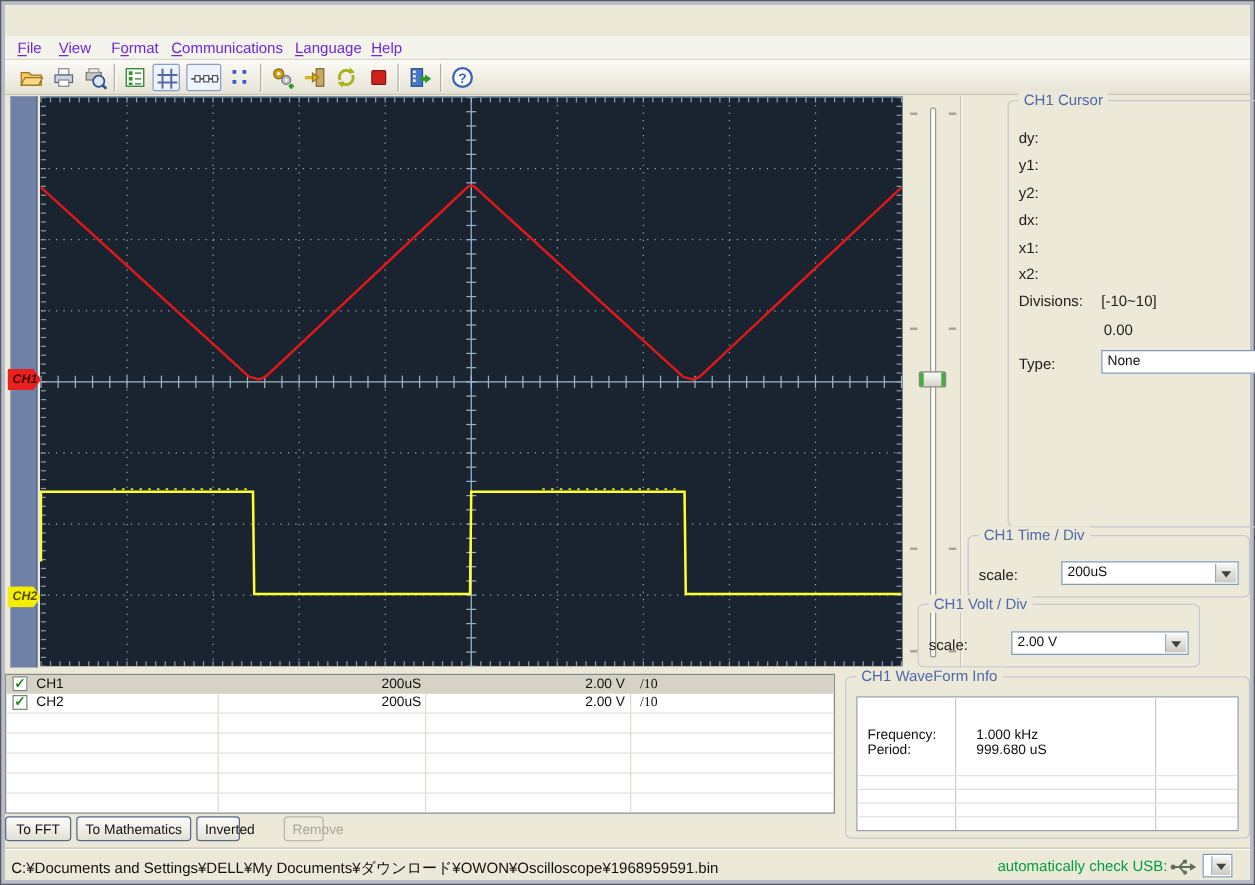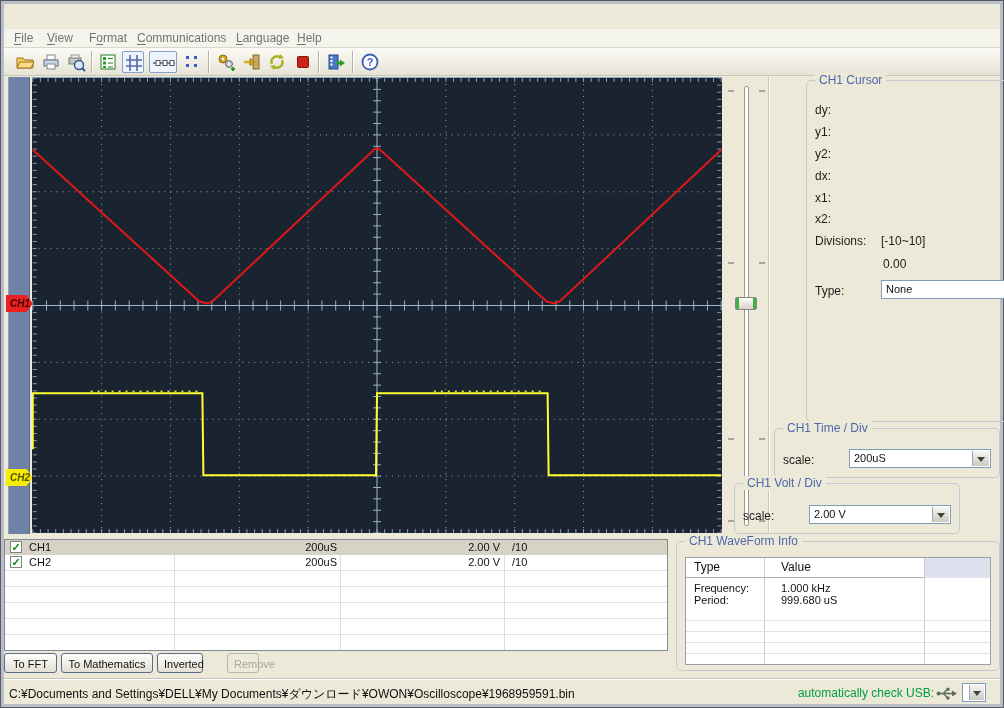--- a/index.html
+++ b/index.html
@@ -13,21 +13,21 @@
   .app-icon{width:18px;height:18px;margin-right:5px;}
   .win-title{font-size:13px;font-weight:bold;color:#141414;flex:1;}
   .winbtn{width:21px;height:21px;border-radius:3px;margin-left:2px;position:relative;
     border:1px solid #7e8699;background:linear-gradient(180deg,#fbfbf9,#d8d5ca);}
   .winbtn.close{background:linear-gradient(180deg,#f0866d,#cf4a30);border-color:#8a3a2c;
     color:#fff;font-weight:bold;font-size:12px;text-align:center;line-height:19px;}
   .glyph-min{position:absolute;left:4px;bottom:4px;width:9px;height:3px;background:#3c3c44;}
   .glyph-max{position:absolute;left:4px;top:4px;width:11px;height:11px;border:1px solid #3c3c44;border-top:3px solid #3c3c44;}
   
   .menubar{position:absolute;left:4px;top:29px;right:4px;height:19px;background:#f4f3ec;
-    border-bottom:1px solid #dad7ca;font-size:12px;color:#737373;}
+    border-bottom:1px solid #dad7ca;font-size:12px;color:#6d28d9;}
   .menu-item{position:absolute;top:2px;}
   .menu-item u{text-underline-offset:2px;}
   
   .toolbar{position:absolute;left:4px;top:48px;right:4px;height:28px;
     background:linear-gradient(180deg,#fbfaf5,#e6e3d6);border-bottom:1px solid #c9c6b9;}
   .tbtn{position:absolute;top:3px;width:22px;height:22px;}
   .tbtn svg{width:20px;height:20px;margin:1px;}
   .tbtn.pressed{border:1px solid #89a0c6;background:#eef4fc;border-radius:2px;}
   .tsep{position:absolute;top:3px;width:2px;height:22px;border-left:1px solid #b4b1a4;border-right:1px solid #fff;}
   
@@ -66,21 +66,21 @@
     border:1px solid #828a92;font-size:11px;color:#111;}
   .ct-col{position:absolute;top:0;bottom:0;border-left:1px solid #dcdcd2;}
   .ct-row{position:absolute;left:0;right:0;height:15px;}
   .ct-row.sel{background:#d6d2c6;}
   .ct-empty{position:absolute;left:0;right:0;height:1px;background:#e2e2da;}
   .cbox{position:absolute;left:5px;top:1px;width:12px;height:12px;background:#fff;border:1px solid #7a8a7a;
     font-size:11px;line-height:10px;text-align:center;color:#1e8a1e;font-weight:bold;}
   .ct-name{position:absolute;left:24px;top:1px;}
   .ct-time{position:absolute;left:230px;width:102px;top:1px;text-align:right;}
   .ct-volt{position:absolute;left:382px;width:113px;top:1px;text-align:right;}
-  .ct-att{position:absolute;left:507px;top:1px;}
+  .ct-att{position:absolute;left:507px;top:1px;font-family:Liberation Serif, serif;}
   
   .abtn{position:absolute;top:653px;height:20px;font-size:11px;color:#111;text-align:center;line-height:18px;
     background:linear-gradient(180deg,#fdfdfb,#e2e0d4);border:1px solid #5a6a8a;border-radius:3px;}
   .abtn.disabled{border-color:#b9b6aa;color:#a8a69a;background:#ecead e0;background:#ecead f;background:#eceadd;}
   
   .wf-table{position:absolute;left:8px;top:15px;width:306px;height:108px;background:#fff;border:1px solid #9aa0a6;}
   .wf-header{position:absolute;left:0;right:0;top:0;height:20px;border-bottom:1px solid #b2b2aa;font-size:12px;color:#111;}
   .wf-vline{position:absolute;top:0;bottom:0;width:1px;background:#c9cdd8;}
   .wf-cell-type{position:absolute;left:8px;}
   .wf-cell-val{position:absolute;left:95px;}
@@ -709,33 +709,28 @@
     </div>
     <div class="ct-empty" style="top:30px"></div>
     <div class="ct-empty" style="top:46px"></div>
     <div class="ct-empty" style="top:62px"></div>
     <div class="ct-empty" style="top:78px"></div>
     <div class="ct-empty" style="top:94px"></div>
   </div>
 
   <button class="abtn" style="left:4px;width:53px">To FFT</button>
   <button class="abtn" style="left:61px;width:92px">To Mathematics</button>
-  <button class="abtn" style="left:157px;width:46px">Inverted</button>
+  <button class="abtn" style="left:157px;width:35px">Inverted</button>
   <button class="abtn disabled" style="left:227px;width:32px">Remove</button>
 
   <div class="gbox" style="left:676px;top:541px;width:324px;height:130px;">
     <span class="gbox-title">CH1 WaveForm Info</span>
     <div class="wf-table">
       <div class="wf-vline" style="left:78px"></div>
       <div class="wf-vline" style="left:238px"></div>
-      <div class="wf-header">
-        <span class="wf-hdr3"></span>
-        <span class="wf-cell-type" style="top:2px">Type</span>
-        <span class="wf-cell-val" style="top:2px">Value</span>
-      </div>
       <div class="wf-row" style="top:24px">
         <span class="wf-cell-type">Frequency:</span>
           <span class="wf-cell-val">1.000 kHz</span>
       </div>
       <div class="wf-row" style="top:36px">
         <span class="wf-cell-type">Period:</span>
           <span class="wf-cell-val">999.680 uS</span>
       </div>
       <div class="wf-line" style="top:62px"></div>
       <div class="wf-line" style="top:73px"></div>

